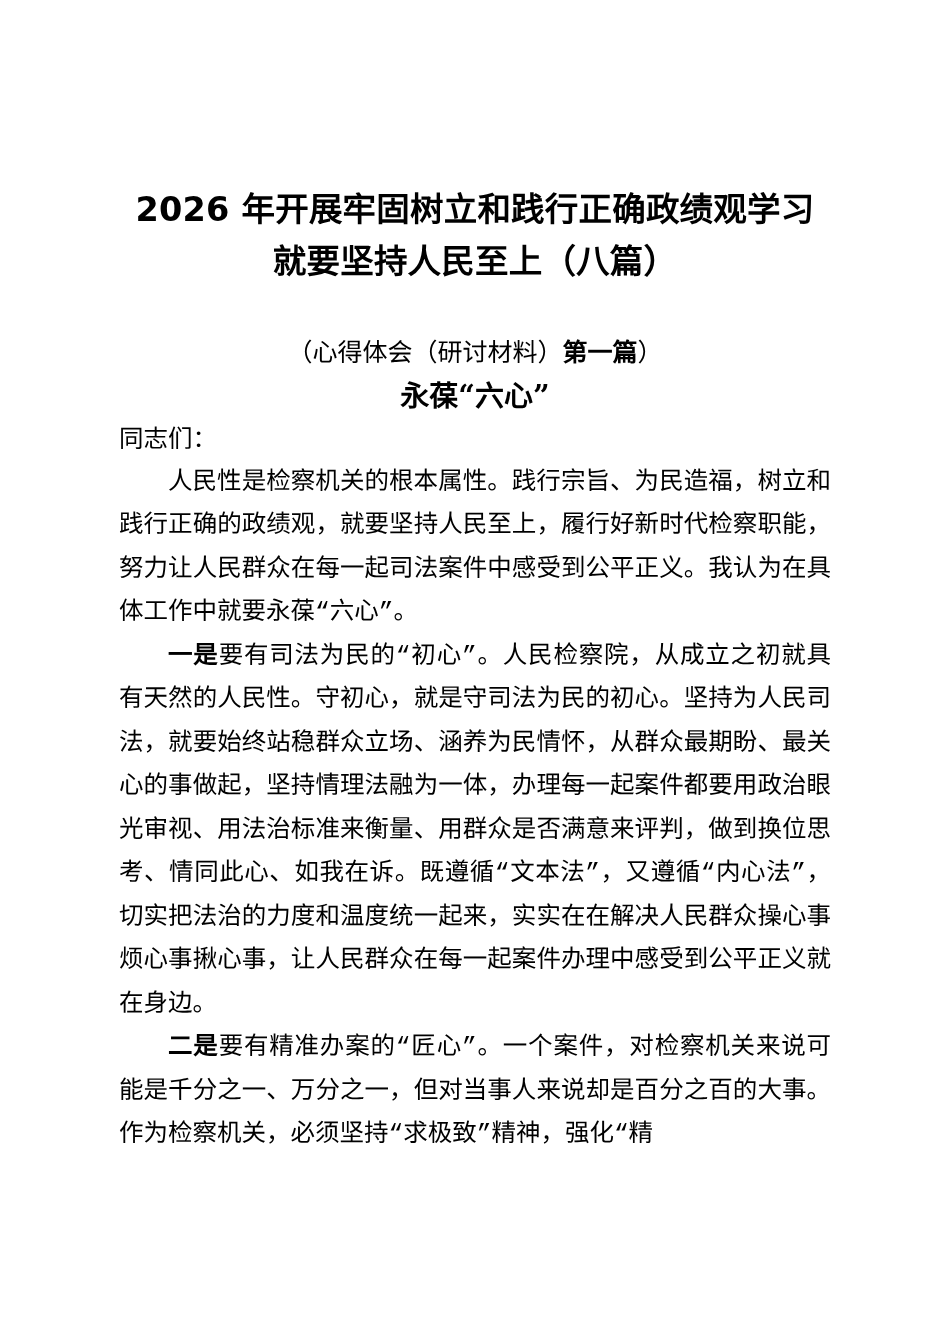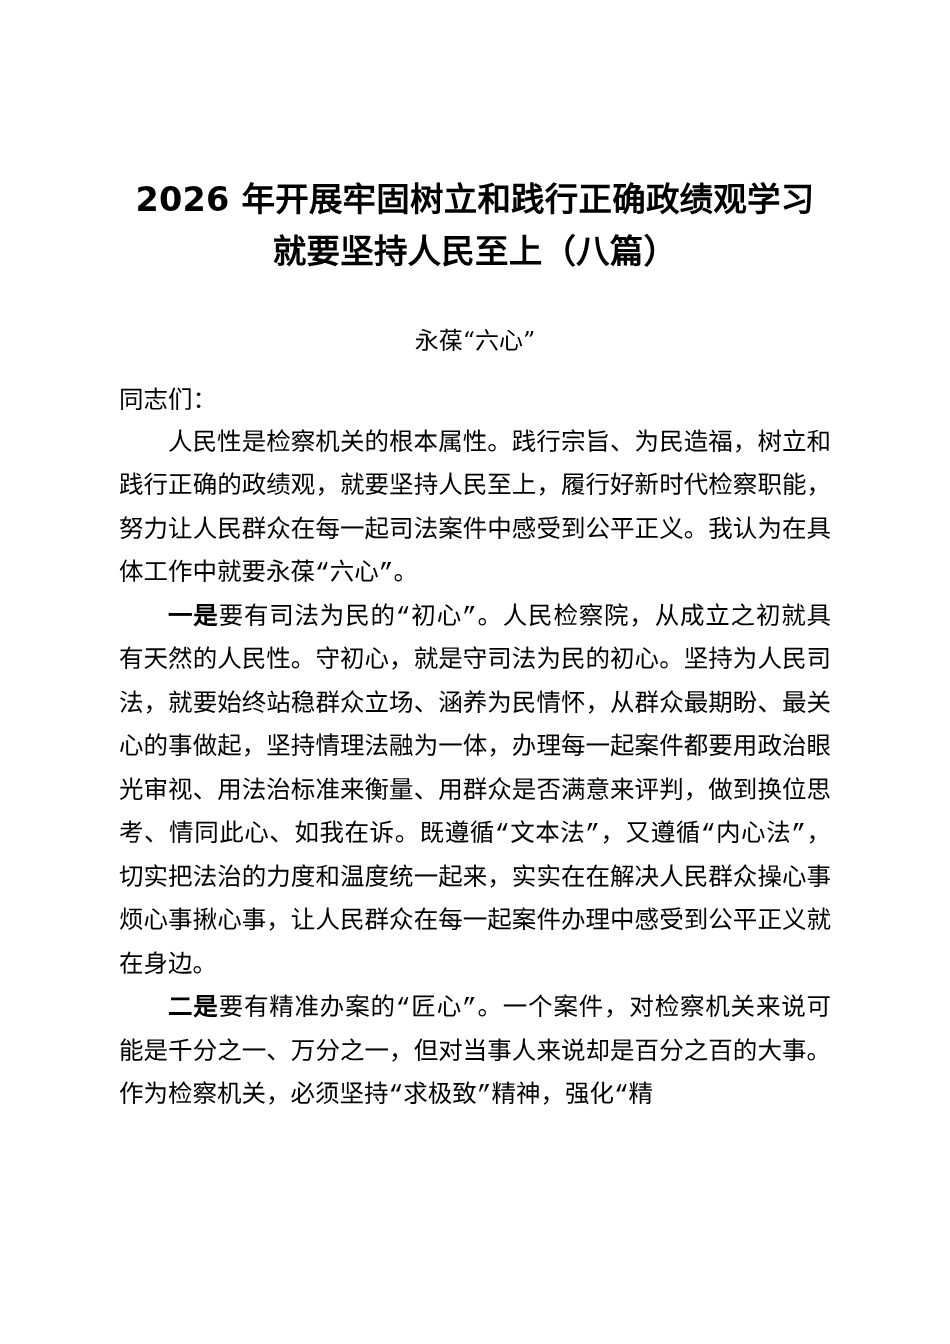--- a/index.html
+++ b/index.html
@@ -24,21 +24,21 @@
     height: 1344px;
     background: #ffffff;
     box-sizing: border-box;
     padding: 0;
   }
 
   
   .content {
     position: absolute;
     left: 119px;
-    top: 2px;
+    top: 12px;
     width: 712px;
   }
 
   
   .doc-title {
     margin: 0;
     padding-top: 172px;
     text-align: center;
     font-family: "DejaVu Sans", "Liberation Sans", sans-serif;
     font-weight: 700;
@@ -61,27 +61,28 @@
     display: block;
     font-family: "DejaVu Serif", "Liberation Serif", serif;
     font-size: 25px;
     line-height: 45px;
     color: #000;
   }
   .subtitle-line .bold {
     font-weight: 700;
   }
   .subtitle-line.second {
-    font-size: 24px;
+    font-size: 29px;
     line-height: 42px;
+    font-weight: bold;
   }
 
   
   .body-block {
-    margin-top: 16px;
+    margin-top: 0;
   }
 
   .salutation {
     margin: 0;
     font-family: "DejaVu Serif", "Liberation Serif", serif;
     font-size: 24.5px;
     line-height: 43.5px;
     text-indent: 0;
     text-align: left;
   }
@@ -112,20 +113,21 @@
 
 <div class="page">
   <div class="content">
 
     <h1 class="doc-title">
       <span class="t-line">2026 年开展牢固树立和践行正确政绩观学习</span>
       <span class="t-line">就要坚持人民至上（八篇）</span>
     </h1>
 
     <div class="subtitle-block">
+      <span class="subtitle-line first"><span>（心得体会（研讨材料）</span><span class="bold">第一篇</span><span>）</span></span>
       <span class="subtitle-line second">永葆“六心”</span>
     </div>
 
     <div class="body-block">
 
       <p class="salutation">同志们：</p>
 
       <p class="para"><span class="lead"></span><span>人民性是检察机关的根本属性。践行宗旨、为民造福，树立和践行正确的政绩观，就要坚持人民至上，履行好新时代检察职能，努力让人民群众在每一起司法案件中感受到公平正义。我认为在具体工作中就要永葆“六心”。</span></p>
 
       <p class="para"><span class="lead">一是</span><span>要有司法为民的“初心”。人民检察院，从成立之初就具有天然的人民性。守初心，就是守司法为民的初心。坚持为人民司法，就要始终站稳群众立场、涵养为民情怀，从群众最期盼、最关心的事做起，坚持情理法融为一体，办理每一起案件都要用政治眼光审视、用法治标准来衡量、用群众是否满意来评判，做到换位思考、情同此心、如我在诉。既遵循“文本法”，又遵循“内心法”，切实把法治的力度和温度统一起来，实实在在解决人民群众操心事烦心事揪心事，让人民群众在每一起案件办理中感受到公平正义就在身边。</span></p>

